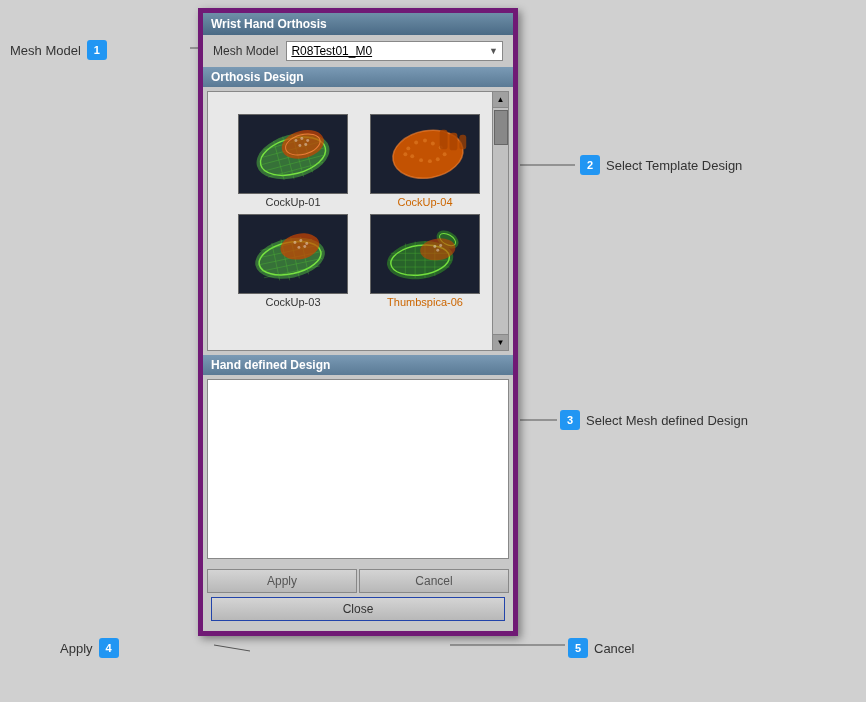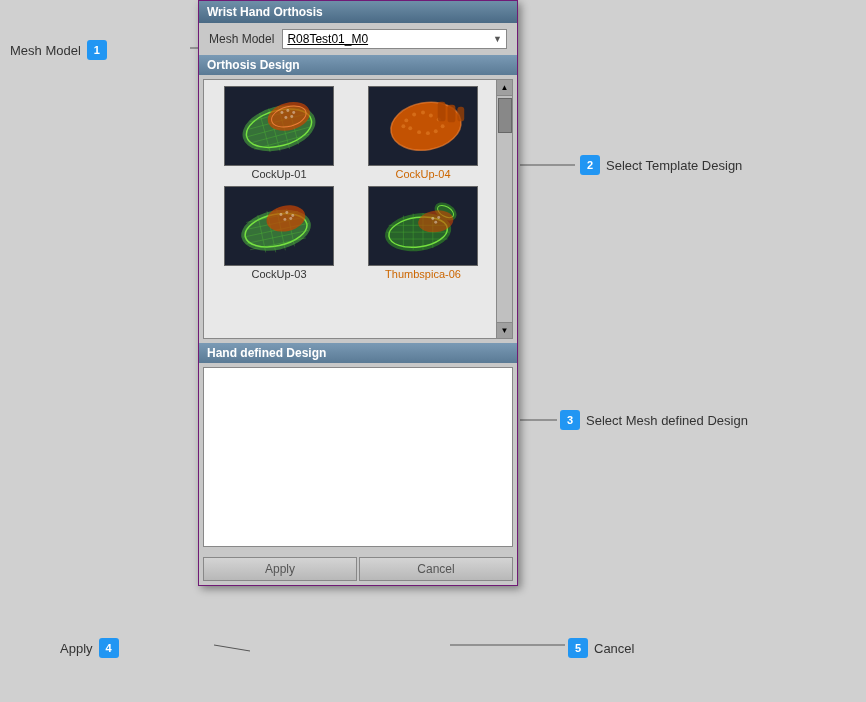--- a/index.html
+++ b/index.html
@@ -33,25 +33,25 @@
       align-items: center;
       justify-content: center;
       font-size: 11px;
       font-weight: bold;
       flex-shrink: 0;
     }
 
     
     .dialog {
       position: absolute;
-      top: 0;
+      top: 8px;
       left: 198px;
       width: 320px;
       background: #c8c8c8;
-      border: 1px solid #701a75;
+      border: 5px solid #701a75;
       box-shadow: 3px 3px 8px rgba(0,0,0,0.4);
     }
 
     
     .dialog-titlebar {
       background: linear-gradient(to bottom, #6e8fa8, #4a6a85);
       color: white;
       padding: 4px 8px;
       font-size: 12px;
       font-weight: bold;
@@ -246,21 +246,21 @@
       </select>
     </div>
   </div>
 
   <div class="section-header">
     <span>Orthosis Design</span>
   </div>
 
   <div class="template-design-area">
     <div class="template-grid-wrapper">
-      <div style="display:grid;grid-template-columns:1fr 1fr;gap:2px;padding:4px;padding-right:18px;">
+      <div style="display:grid;grid-template-columns:1fr 1fr;gap:2px;padding:20px;padding-right:18px;">
 
         <div class="template-item">
           <div class="template-thumb">
             <svg viewBox="0 0 110 80" xmlns="http://www.w3.org/2000/svg">
               <rect width="110" height="80" fill="#1a2030"></rect>
 
               <ellipse cx="55" cy="42" rx="38" ry="22" fill="#3a7a3a" opacity="0.9" transform="rotate(-15 55 42)"></ellipse>
               <ellipse cx="55" cy="42" rx="34" ry="18" fill="none" stroke="#88ff44" stroke-width="1.5" opacity="0.8" transform="rotate(-15 55 42)"></ellipse>
 
               <g stroke="#55cc33" stroke-width="0.5" opacity="0.6" transform="rotate(-15 55 42)">
@@ -397,14 +397,17 @@
 
   <div class="user-design-area">
     <div class="user-design-grid-wrapper">
     </div>
   </div>
 
   <div class="buttons-row">
     <button class="btn">Apply</button>
     <button class="btn">Cancel</button>
   </div>
+  <div style="padding: 0 4px 4px 4px; background:#c8c8c8;">
+    <button class="btn-close">Close</button>
+  </div>
 
 </div>
 
 </body></html>

